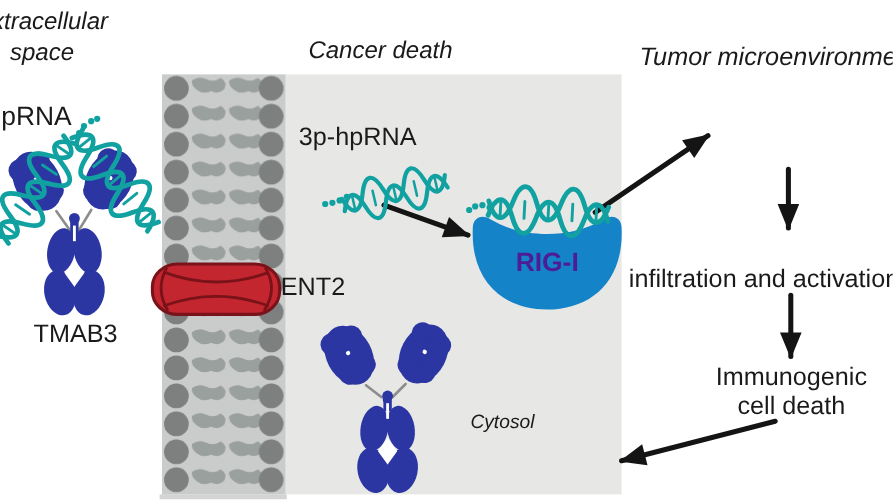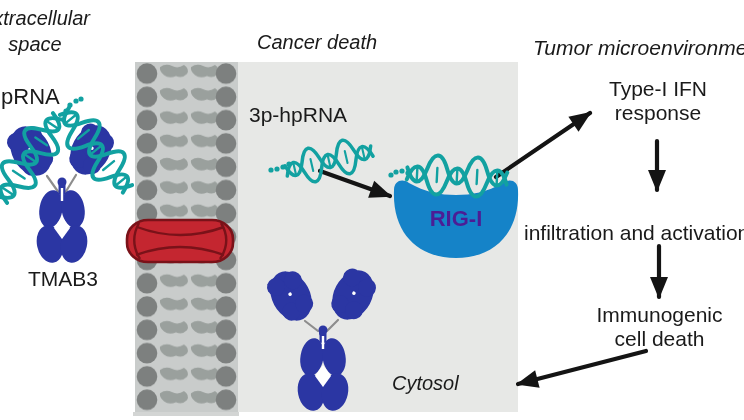--- a/index.html
+++ b/index.html
@@ -139,35 +139,32 @@
 
   <div class="lbl italic center" style="left:-26px;top:5px;width:122px;font-size:20px;line-height:26px;">
     <div>Extracellular</div>
     <div>space</div>
   </div>
 
   <div class="lbl italic" style="left:257px;top:31px;font-size:20px;">Cancer death</div>
 
   <div class="lbl italic" style="left:533px;top:36px;font-size:21px;">Tumor microenvironment</div>
 
-  <div class="lbl italic" style="left:392px;top:372px;font-size:20px;">Cytosol</div>
+  <div class="lbl italic" style="left:392px;top:344px;font-size:16px;">Cytosol</div>
 
   <div class="lbl" style="left:-43px;top:84px;font-size:22px;">3p-hpRNA</div>
 
   <div class="lbl" style="left:28px;top:267px;font-size:21px;">TMAB3</div>
 
+  <div class="lbl" style="left:234px;top:228px;font-size:21px;">ENT2</div>
 
   <div class="lbl" style="left:249px;top:103px;font-size:21px;">3p-hpRNA</div>
 
   <div class="lbl center" style="left:412px;top:206px;width:88px;font-size:22px;font-weight:bold;color:#4c1d95;">RIG-I</div>
 
-  <div class="lbl center" style="left:578px;top:77px;width:160px;font-size:21px;line-height:24px;">
-    <div>Type-I IFN</div>
-    <div>response</div>
-  </div>
 
   <div class="lbl" style="left:524px;top:221px;font-size:21px;">infiltration and activation</div>
 
   <div class="lbl center" style="left:572px;top:303px;width:175px;font-size:21px;line-height:24px;">
     <div>Immunogenic</div>
     <div>cell death</div>
   </div>
 
 </div>
 

